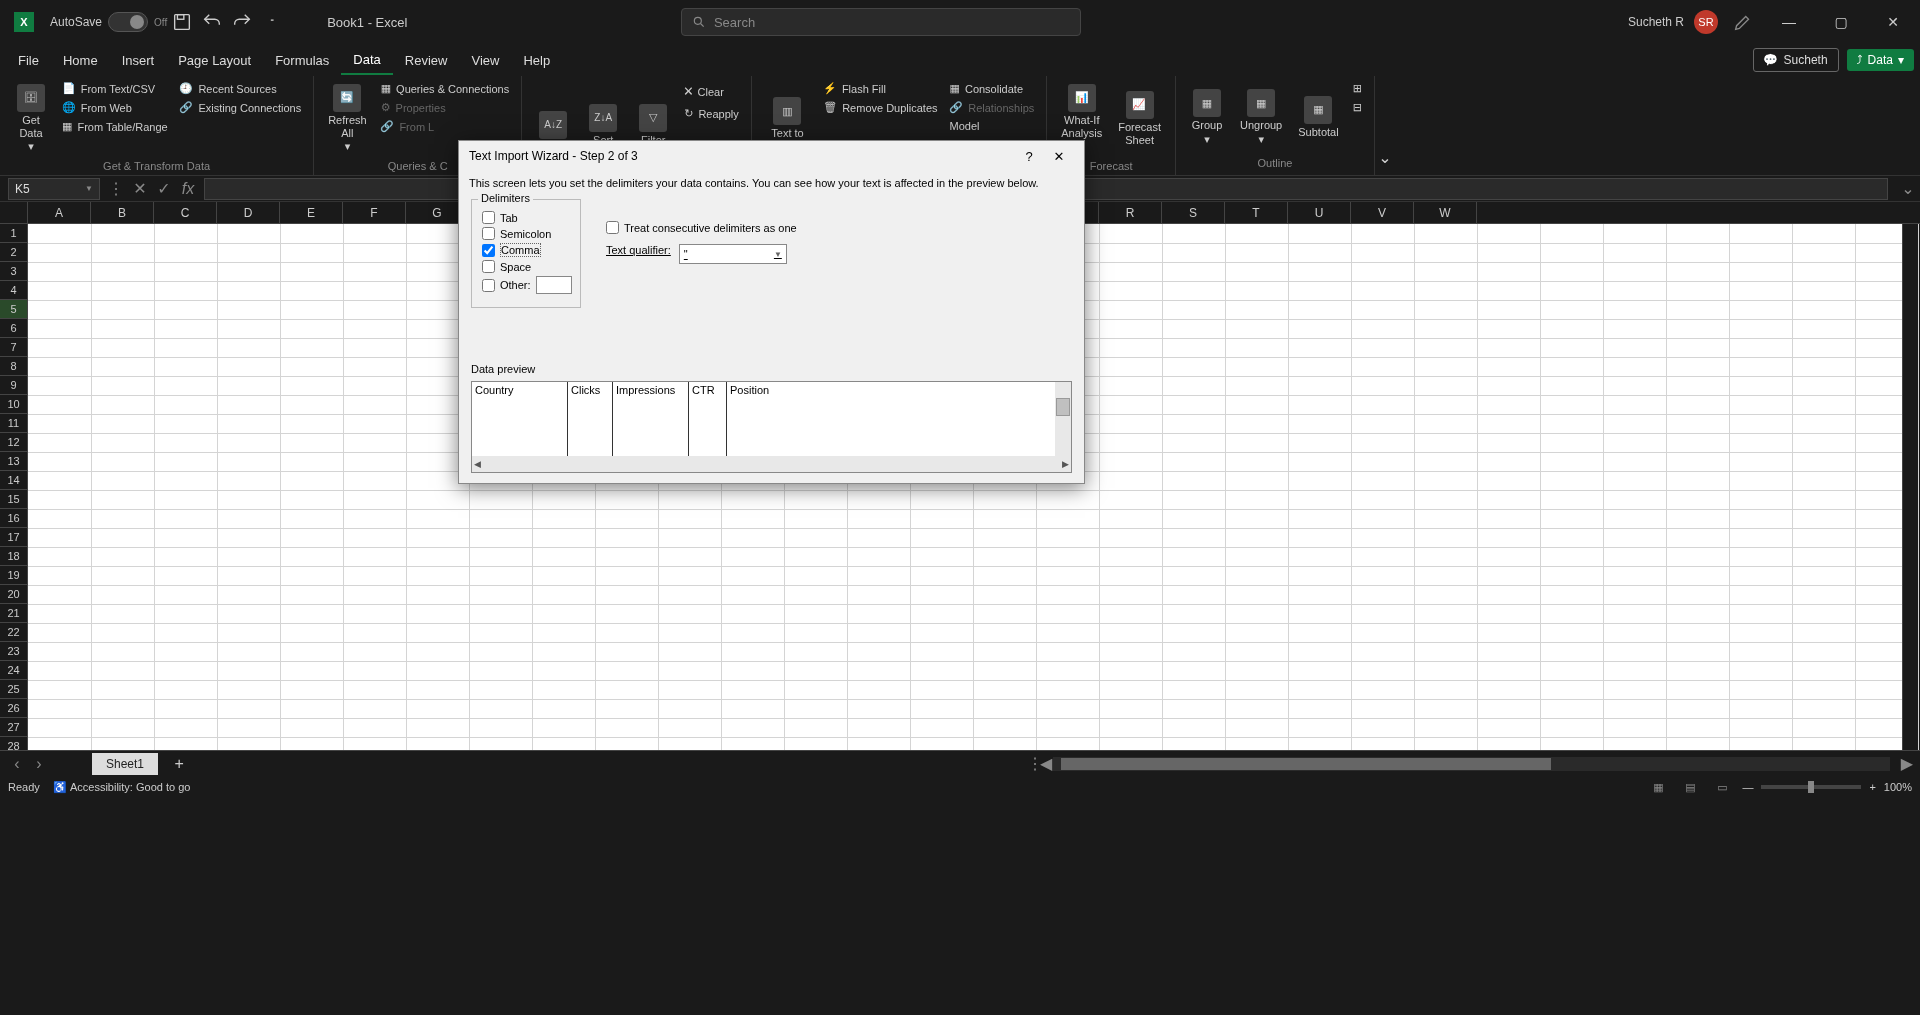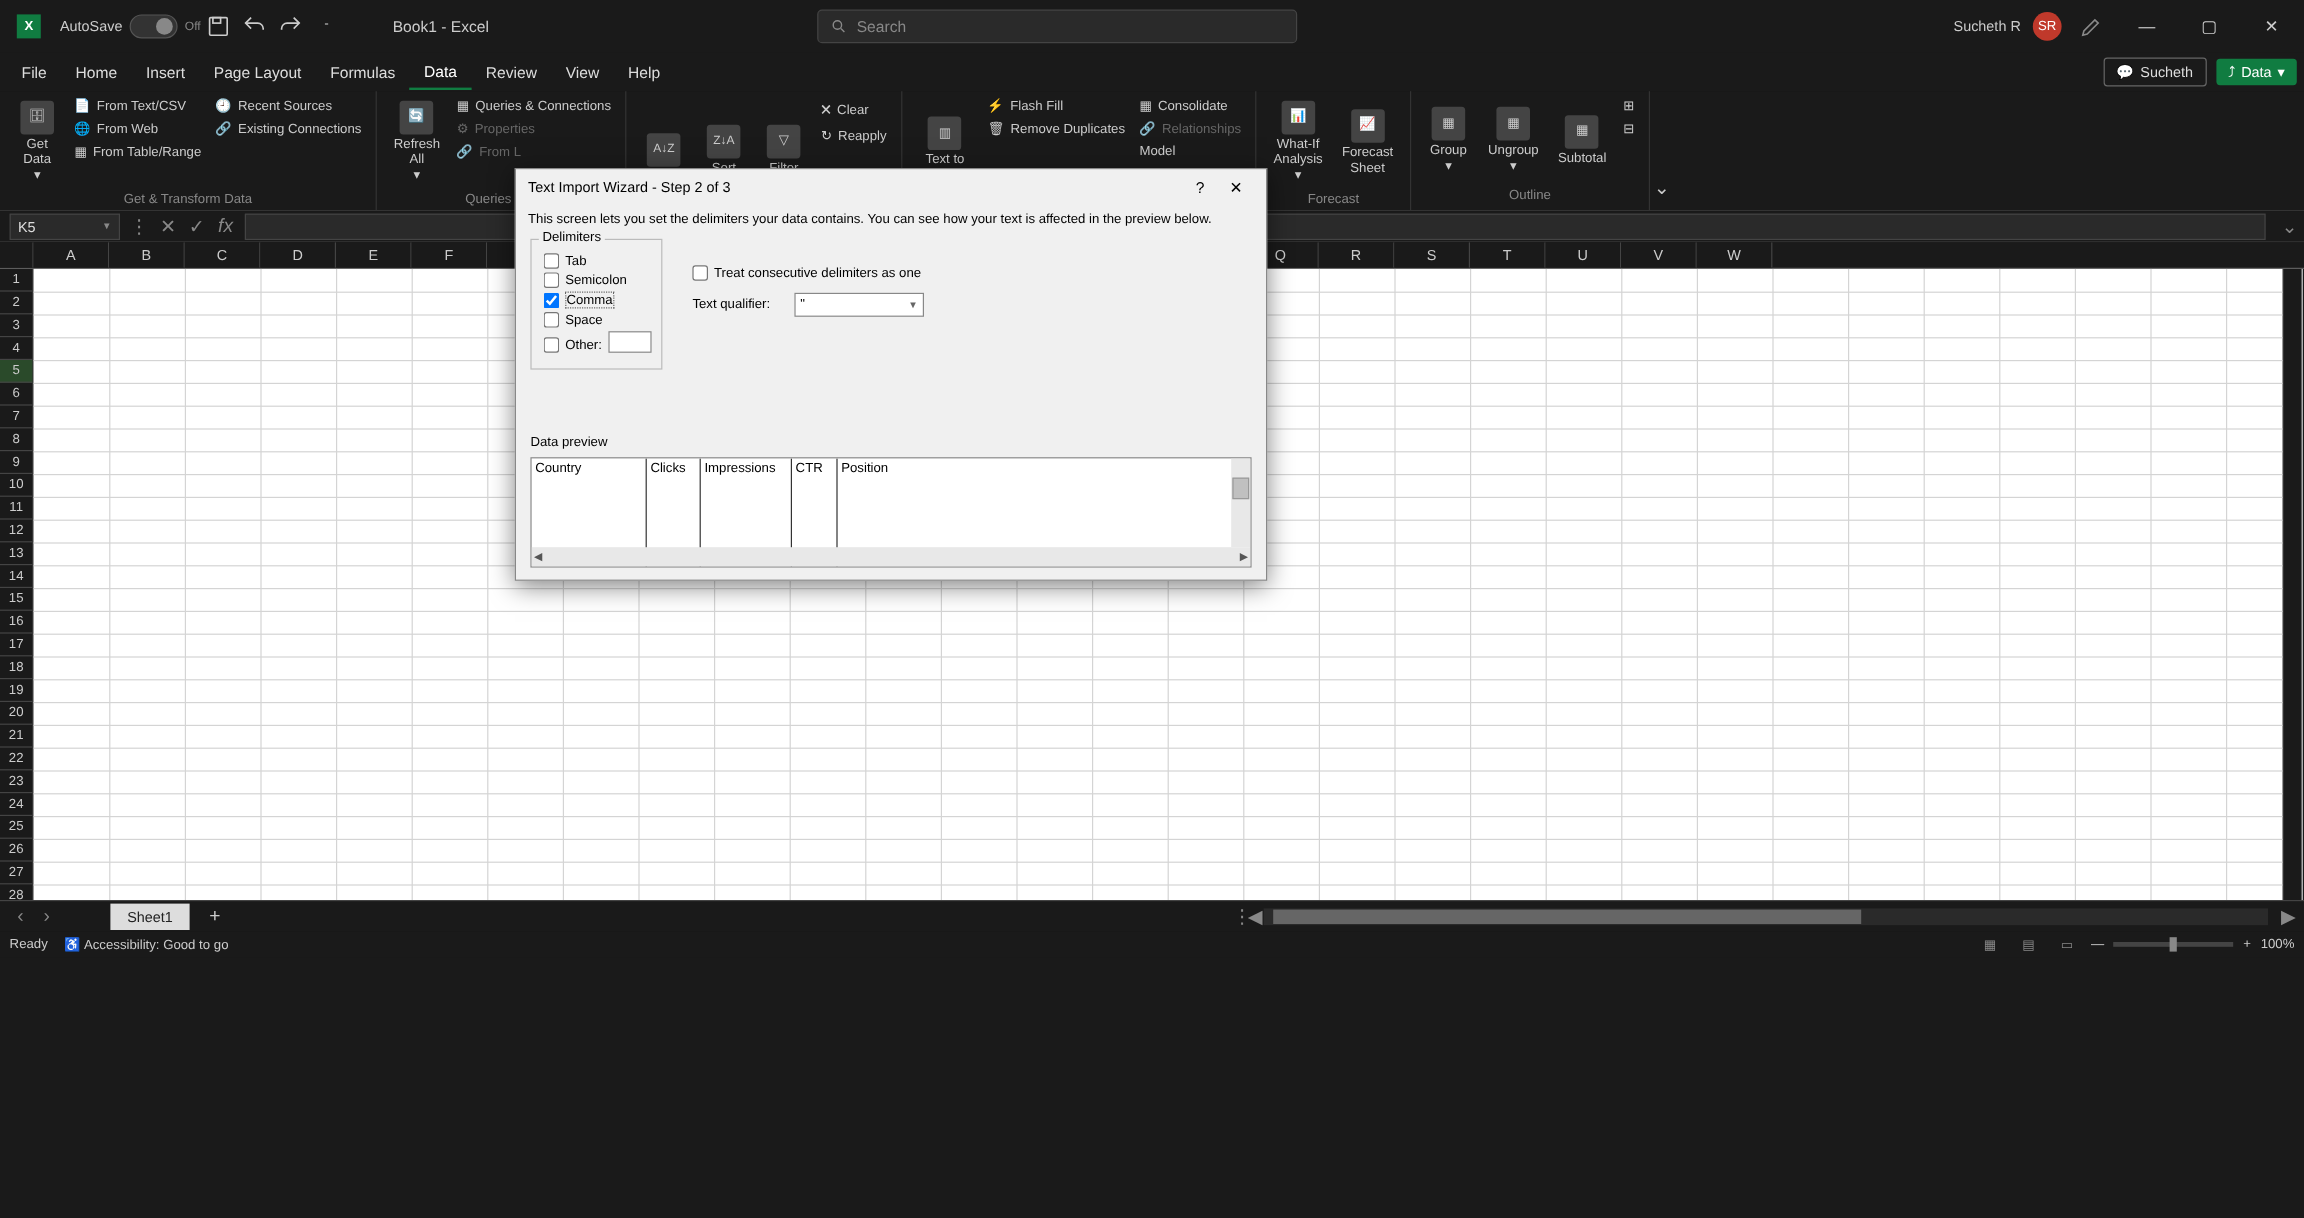--- a/index.html
+++ b/index.html
@@ -77,33 +77,33 @@
 .hscroll-arrow { width: 14px; display: flex; align-items: center; justify-content: center; color: #888; }
 
 
 .status-bar { height: 22px; background: #1a1a1a; display: flex; align-items: center; padding: 0 8px; font-size: 11px; color: #ccc; gap: 14px; }
 .status-right { margin-left: auto; display: flex; align-items: center; gap: 8px; }
 .view-btn { width: 24px; height: 18px; display: flex; align-items: center; justify-content: center; cursor: pointer; color: #888; }
 .zoom-slider { width: 100px; height: 4px; background: #444; position: relative; }
 .zoom-thumb { position: absolute; width: 6px; height: 12px; background: #888; top: -4px; left: 47px; }
 
 
-.dialog-overlay { position: absolute; top: 140px; left: 429px; width: 627px; background: #f0f0f0; border: 1px solid #888; box-shadow: 0 4px 20px rgba(0,0,0,0.5); color: #000; }
+.dialog-overlay { position: absolute; top: 140px; left: 458px; width: 627px; background: #f0f0f0; border: 1px solid #888; box-shadow: 0 4px 20px rgba(0,0,0,0.5); color: #000; }
 .dialog-title-bar { height: 30px; display: flex; align-items: center; padding: 0 10px; font-size: 12px; }
 .dialog-title { flex: 1; }
 .dialog-btn-icon { width: 30px; height: 24px; display: flex; align-items: center; justify-content: center; cursor: pointer; font-size: 13px; }
 .dialog-desc { padding: 6px 10px 10px; font-size: 11px; }
 .dialog-body { padding: 0 12px 10px; }
 .fieldset { border: 1px solid #bbb; padding: 8px 10px 10px; position: relative; width: 110px; }
 .fieldset-legend { position: absolute; top: -8px; left: 6px; background: #f0f0f0; padding: 0 3px; font-size: 11px; }
-.checkline { display: flex; align-items: flex-end; gap: 5px; font-size: 11px; margin: 3px 0; }
+.checkline { display: flex; align-items: center; gap: 5px; font-size: 11px; margin: 3px 0; }
 .checkline input[type="checkbox"] { width: 13px; height: 13px; }
 .checkline.highlight span { border: 1px dotted #666; }
 .delimiter-right { position: absolute; left: 135px; top: 0; }
-.label-inline { font-size: 11px; display: flex; align-items: center; gap: 20px; margin-top: 10px; }
+.label-inline { font-size: 11px; display: flex; align-items: flex-start; gap: 8px; margin-top: 10px; text-decoration: underline; }
 .qualifier-select { width: 108px; height: 20px; border: 1px solid #888; background: white; font-size: 11px; padding: 0 4px; display: flex; align-items: center; justify-content: space-between; }
 .qualifier-dd { font-size: 8px; color: #666; }
 .other-input { width: 36px; height: 18px; border: 1px solid #888; background: white; }
 .delim-section { display: flex; gap: 18px; position: relative; }
 .preview-label { font-size: 11px; margin: 55px 0 6px; }
 .preview-box { border: 1px solid #888; background: white; height: 92px; position: relative; font-family: "Courier New", monospace; font-size: 11px; overflow: hidden; }
 .preview-cols { display: flex; height: 100%; }
 .preview-col { border-right: 1px solid #333; padding: 2px 3px; height: 100%; white-space: nowrap; }
 .preview-vscroll { position: absolute; right: 0; top: 0; width: 16px; height: calc(100% - 16px); background: #e8e8e8; }
 .preview-vthumb { position: absolute; right: 1px; top: 16px; width: 14px; height: 18px; background: #c0c0c0; border: 1px solid #999; }

